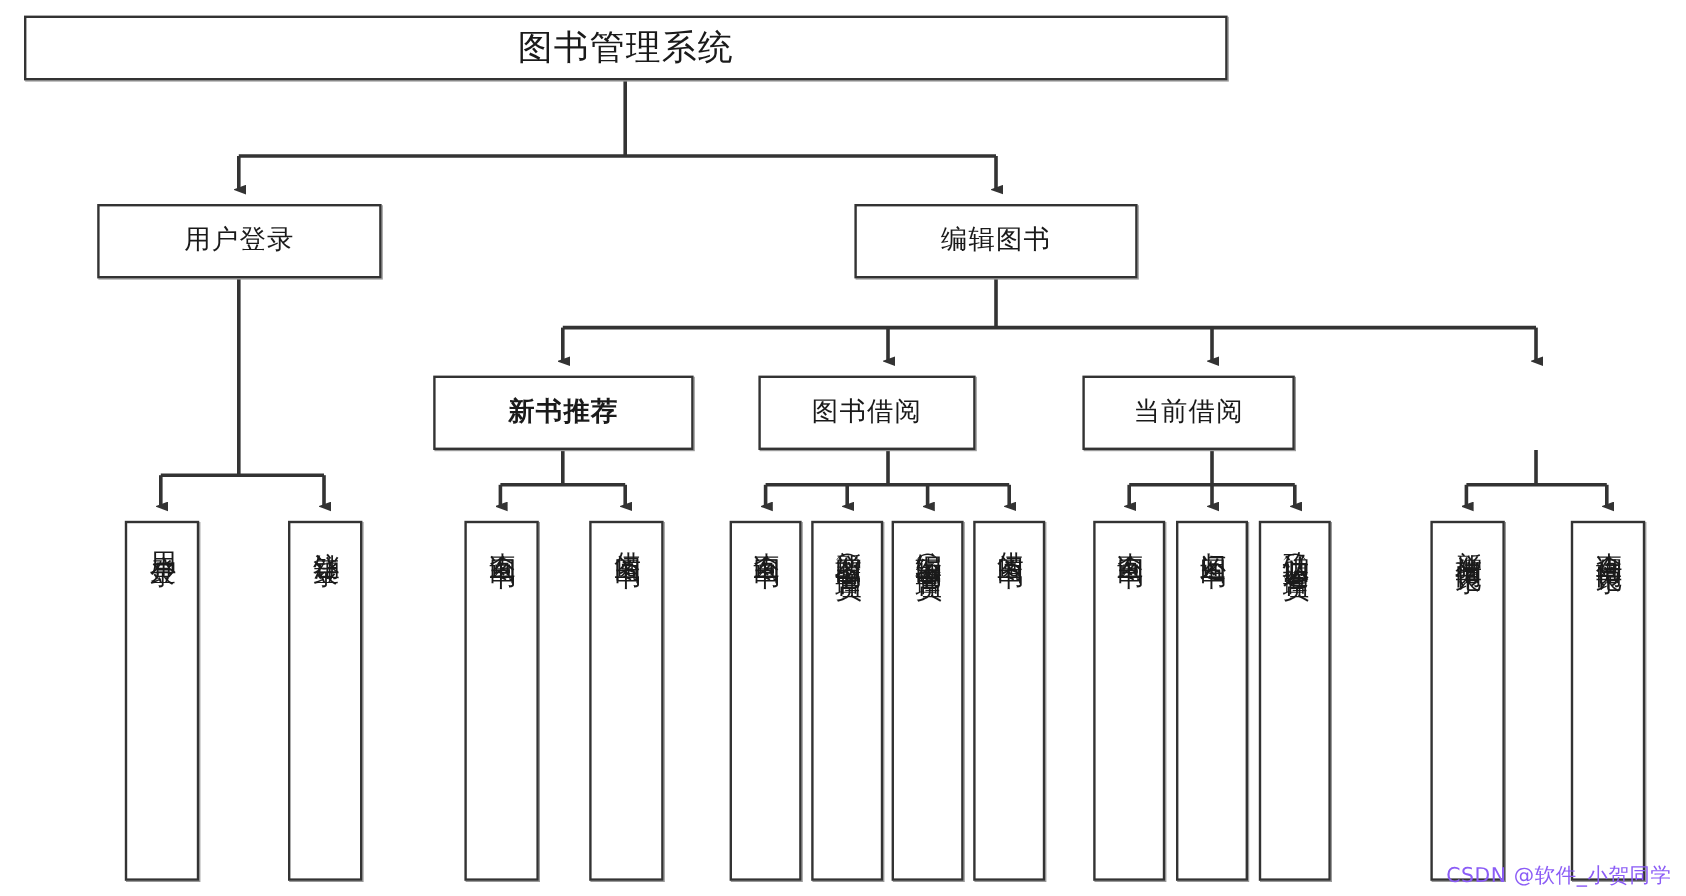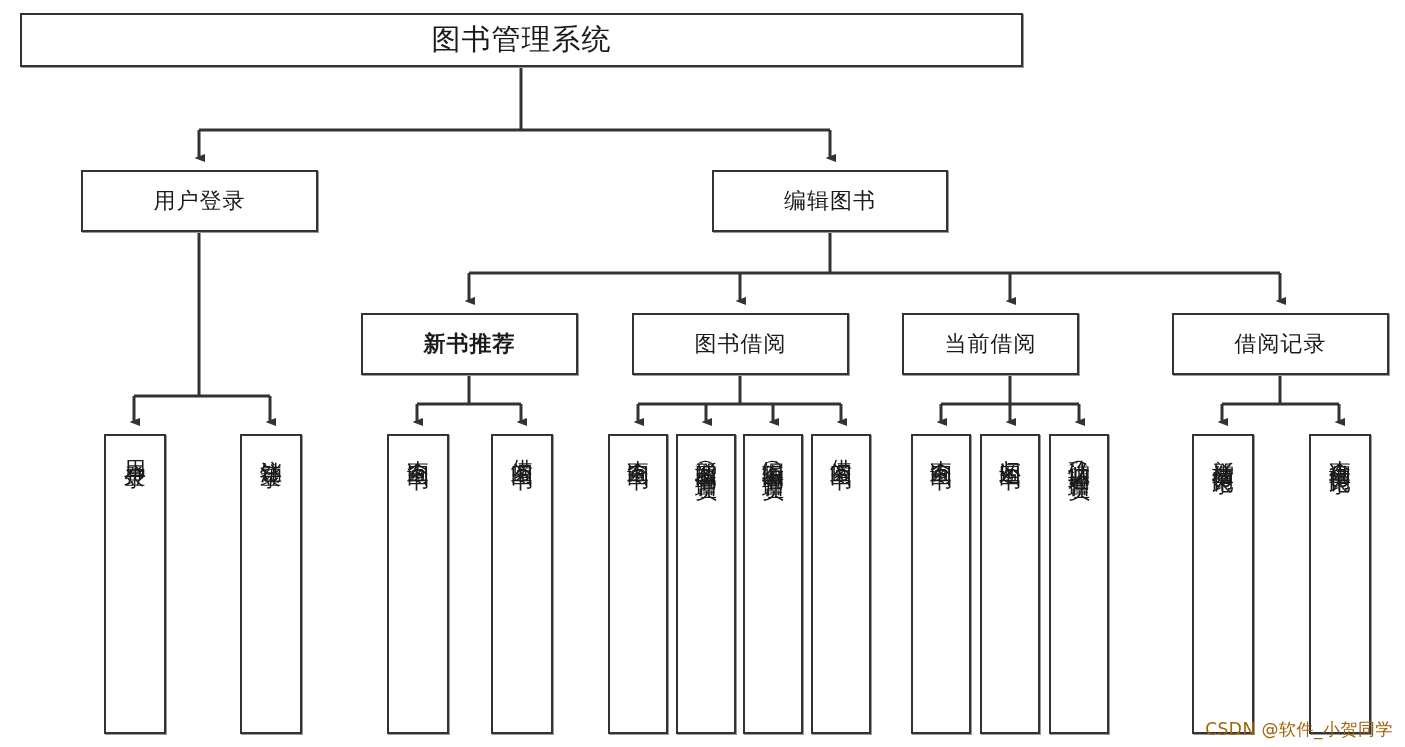--- a/index.html
+++ b/index.html
@@ -56,21 +56,21 @@
     letter-spacing: 3px;
     line-height: 1.0;
     white-space: nowrap;
   }
   .node.root .label { font-size: 29px; }
   .watermark {
     position: absolute;
     right: 12px;
     bottom: 6px;
     font-size: 17px;
-    color: #a16207;
+    color: #8b5cf6;
     letter-spacing: 0.5px;
     white-space: nowrap;
     pointer-events: none;
   }
 </style>
 </head>
 <body>
 
 <div id="canvas">
 
@@ -133,31 +133,28 @@
   </div>
 
   <div class="node horiz" style="left:712px; top:170px; width:236px; height:62px;">
     <span class="label">编辑图书</span>
   </div>
 
   <div class="node horiz" style="left:361px; top:313px; width:217px; height:62px;font-weight:bold;">
     <span class="label">新书推荐</span>
   </div>
 
-  <div class="node horiz" style="left:632px; top:313px; width:217px; height:62px;">
+  <div class="node horiz" style="left:632px; top:313px; width:181px; height:62px;">
     <span class="label">图书借阅</span>
   </div>
 
   <div class="node horiz" style="left:902px; top:313px; width:177px; height:62px;">
     <span class="label">当前借阅</span>
   </div>
 
-  <div class="node horiz" style="left:1172px; top:313px; width:217px; height:62px;">
-    <span class="label">借阅记录</span>
-  </div>
 
   <div class="node vert" style="left:104px; top:434px; width:62px; height:300px;">
     <span class="label">用户登录</span>
   </div>
 
   <div class="node vert" style="left:240px; top:434px; width:62px; height:300px;">
     <span class="label">注销登录</span>
   </div>
 
   <div class="node vert" style="left:387px; top:434px; width:62px; height:300px;">

